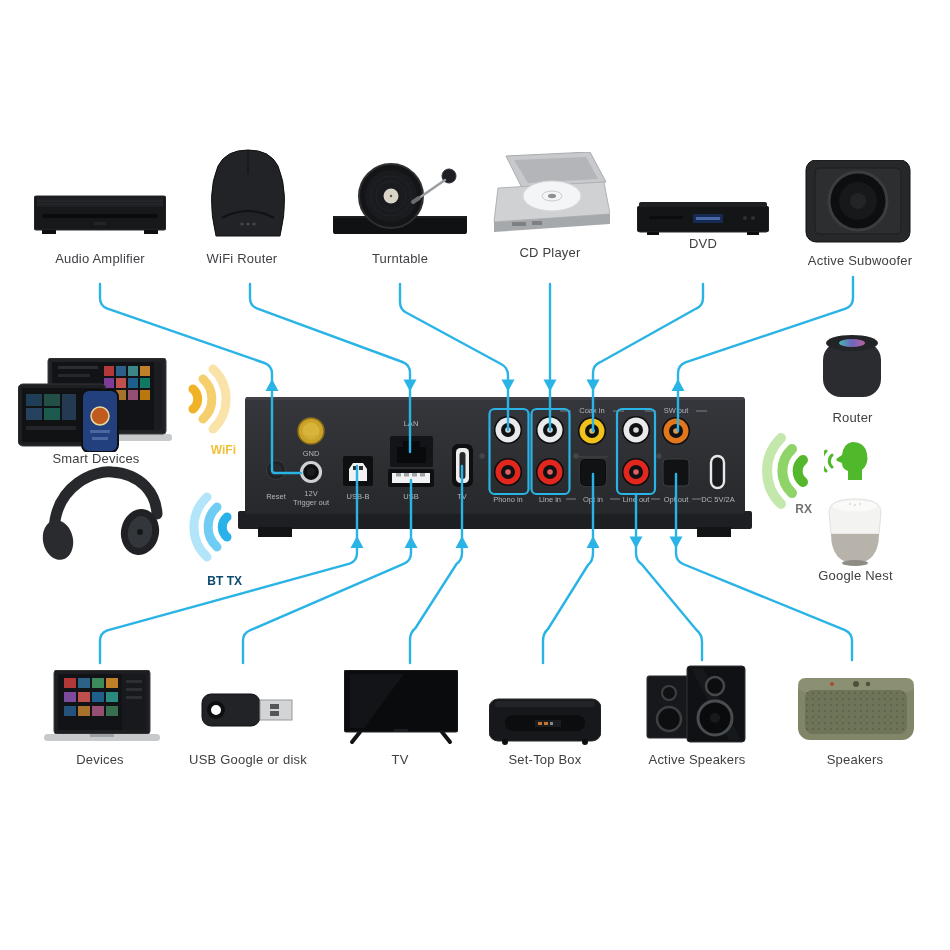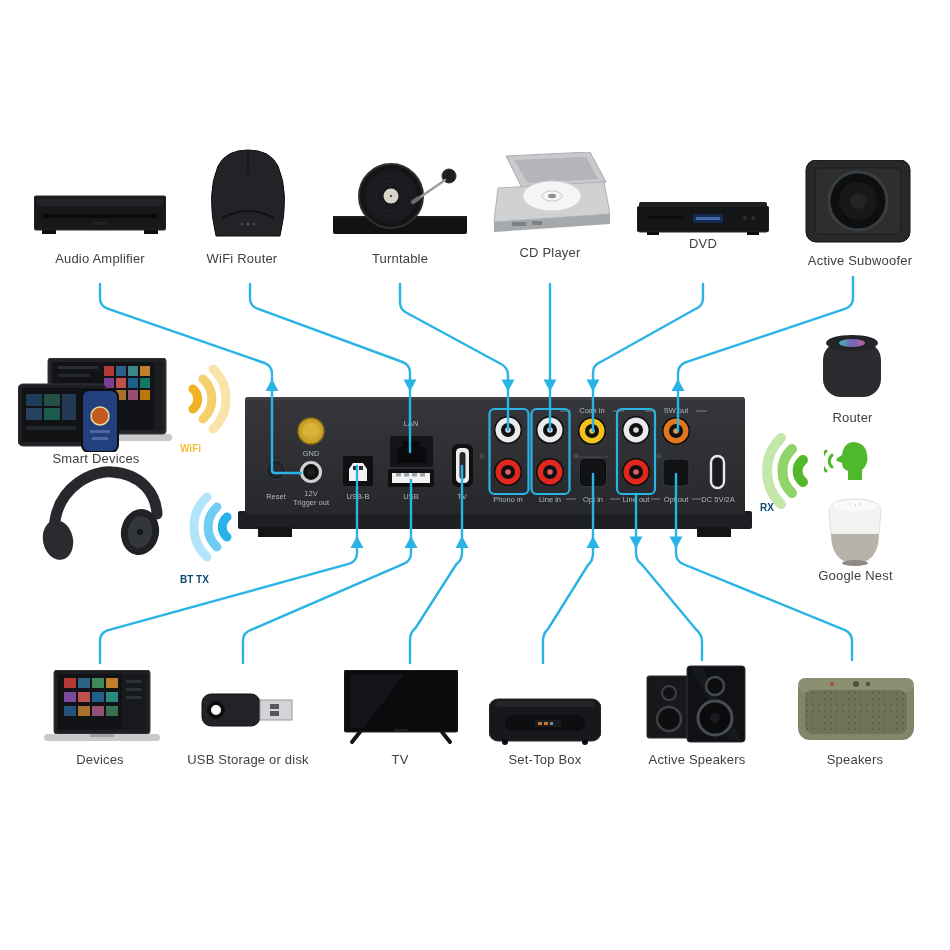--- a/index.html
+++ b/index.html
@@ -3,21 +3,21 @@
 <meta charset="utf-8">
 <style>
   html,body{margin:0;padding:0;background:#ffffff;}
   .canvas{position:relative;width:950px;height:950px;background:#ffffff;overflow:hidden;
           font-family:"Liberation Sans",sans-serif;}
   svg{display:block;}
   .layer{position:absolute;left:0;top:0;z-index:1;}
   .img{position:absolute;z-index:2;}
   .dev-label{position:absolute;z-index:3;text-align:center;color:#3f4043;font-size:13px;
              font-weight:500;letter-spacing:.2px;}
-  .side-label{position:absolute;z-index:3;text-align:left;font-size:10px;font-weight:700;}
+  .side-label{position:absolute;z-index:3;text-align:right;font-size:12px;font-weight:700;}
   .plabel2{font-family:"Liberation Sans",sans-serif;font-size:7.5px;fill:#b2b6ba;}
 </style>
 </head>
 <body>
 
 <div class="canvas">
 
 <svg class="layer" width="950" height="950" viewBox="0 0 950 950">
   <defs>
     <linearGradient id="panelGrad" x1="0" y1="0" x2="0" y2="1">
@@ -370,21 +370,21 @@
   <path d="M5,16 Q5,3 31,3 Q57,3 57,16 L55,38 L7,38 Z" fill="#f3f3f2" stroke="#e0e0de"></path>
   <ellipse cx="31" cy="10" rx="22" ry="5.5" fill="#fafaf9"></ellipse>
   <circle cx="26" cy="8" r="1" fill="#d8d8d6"></circle>
         <circle cx="31" cy="9" r="1" fill="#d8d8d6"></circle>
         <circle cx="36" cy="8" r="1" fill="#d8d8d6"></circle>
   <path d="M7,38 Q7,66 31,68 Q55,66 55,38 Z" fill="#b7b3ab"></path>
   <ellipse cx="31" cy="67" rx="13" ry="3" fill="#8e8a84"></ellipse>
       </svg>
 </div>
 <div class="dev-label" style="left:795px;top:410px;width:115px">Router</div>
-<div class="side-label" style="left:760px;top:502px;width:52px;color:#0c4a6e">RX</div>
+<div class="side-label" style="left:760px;top:502px;width:52px;color:#737373">RX</div>
 <div class="dev-label" style="left:793px;top:568px;width:125px">Google Nest</div>
 
 <div class="img" style="left:44px;top:670px">
   <svg width="116" height="76">
   <rect x="10" y="0" width="96" height="64" rx="3" fill="#1c1e21" stroke="#3c3e41"></rect>
   <rect x="14" y="4" width="88" height="56" fill="#121316"></rect>
   <rect x="20" y="8" width="12" height="10" fill="#b33939"></rect>
         <rect x="34" y="8" width="12" height="10" fill="#2c6286"></rect>
         <rect x="48" y="8" width="12" height="10" fill="#3f8a5a"></rect>
         <rect x="62" y="8" width="12" height="10" fill="#c27f2a"></rect>
@@ -457,19 +457,19 @@
   <rect x="0" y="6" width="116" height="14" rx="7" fill="#8b9072"></rect>
   <rect x="7" y="18" width="102" height="44" rx="8" fill="#6e7458"></rect>
   <rect x="7" y="18" width="102" height="44" rx="8" fill="url(#dots)"></rect>
   <circle cx="58" cy="12" r="3" fill="#4c523c"></circle>
         <circle cx="70" cy="12" r="2.2" fill="#4c523c"></circle>
         <circle cx="34" cy="12" r="2" fill="#a84b35"></circle>
       </svg>
 </div>
 
 <div class="dev-label" style="left:20px;top:752px;width:160px">Devices</div>
-<div class="dev-label" style="left:158px;top:752px;width:180px">USB Storage or disk</div>
+<div class="dev-label" style="left:158px;top:752px;width:180px">USB Google or disk</div>
 <div class="dev-label" style="left:320px;top:752px;width:160px">TV</div>
 <div class="dev-label" style="left:465px;top:752px;width:160px">Set-Top Box</div>
 <div class="dev-label" style="left:617px;top:752px;width:160px">Active Speakers</div>
 <div class="dev-label" style="left:775px;top:752px;width:160px">Speakers</div>
 
 </div>
 
 </body></html>

